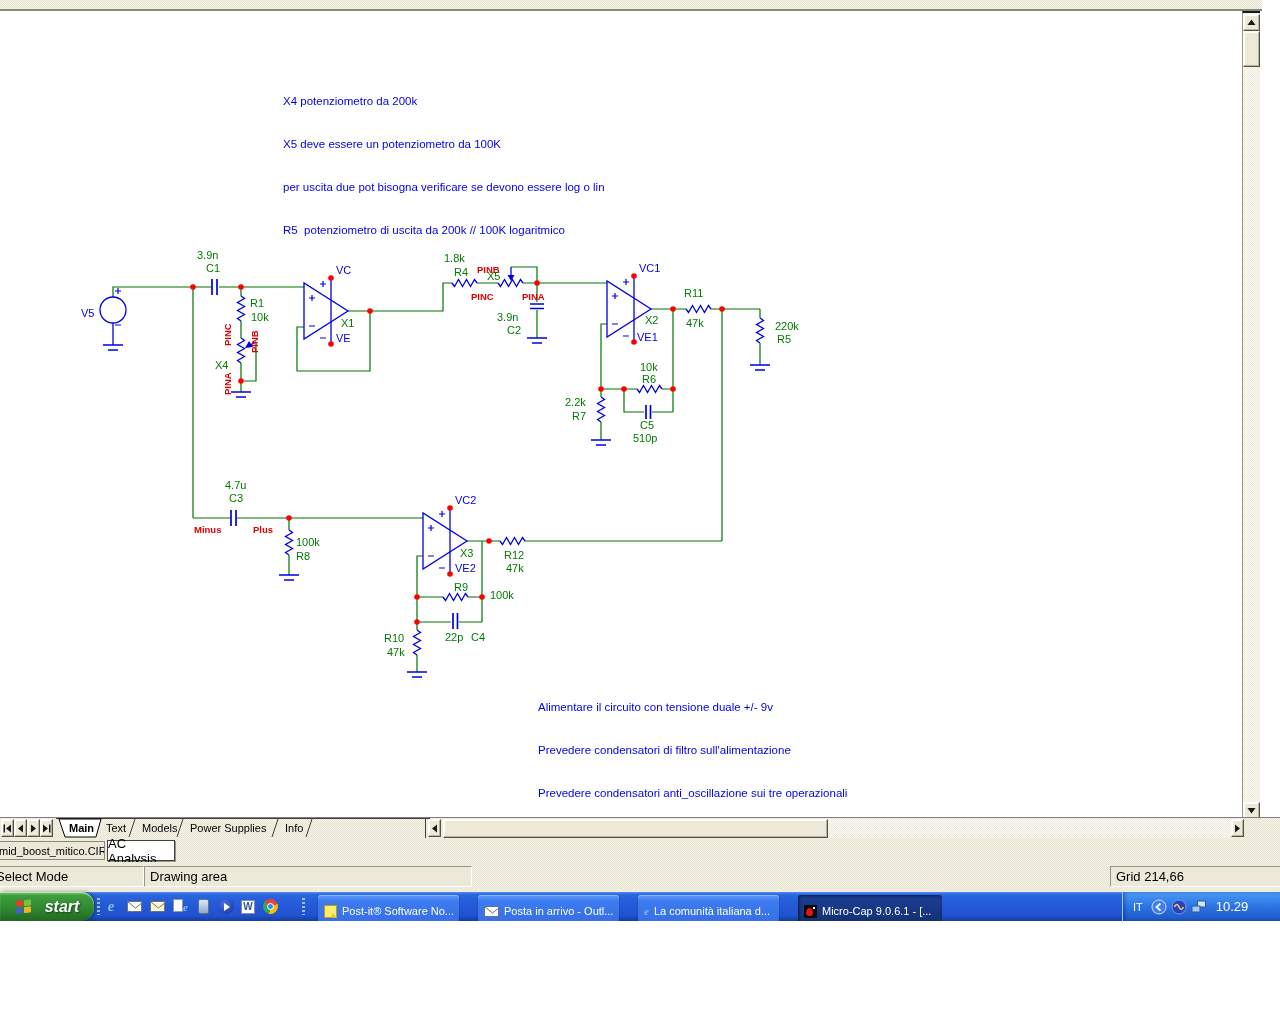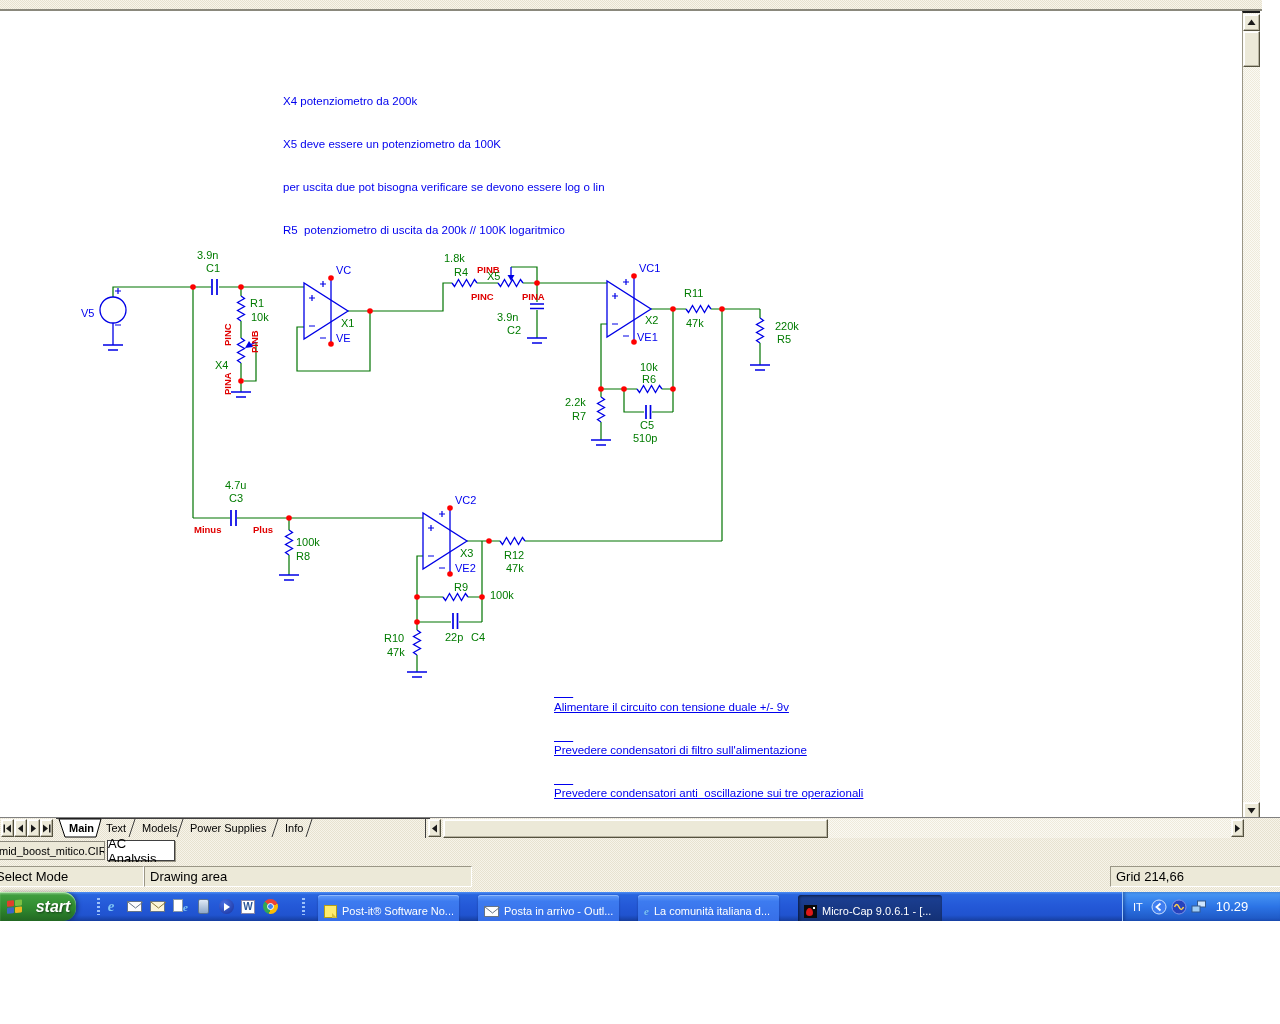--- a/index.html
+++ b/index.html
@@ -19,21 +19,21 @@
   .plate { stroke:#0000e6; stroke-width:1.7; fill:none; }
   .gnd  { stroke:#0000e6; stroke-width:1.5; fill:none; }
   .mark { stroke:#0000e6; stroke-width:1.2; fill:none; }
   .dot  { fill:#ff0000; stroke:none; }
   .arrowhead { fill:#0000e6; stroke:none; }
   .lbl-g { fill:#007b00; font:11px "Liberation Sans",sans-serif; }
   .lbl-b { fill:#0000ee; font:11px "Liberation Sans",sans-serif; }
   .lbl-r { fill:#e00000; font:bold 9.5px "Liberation Sans",sans-serif; }
   .anno { position:absolute; color:#0000ee; font-size:11.5px; line-height:14.4px; white-space:pre; }
   .anno-top { left:283px; top:52px; }
-  .anno-bottom { left:554px; top:658px;text-decoration:underline; }
+  .anno-bottom { left:538px; top:658px; }
 
   
   .btn3d { background:#ece9d8; border:1px solid; border-color:#fdfcf8 #55523f #55523f #fdfcf8;
     box-shadow:inset -1px -1px 0 #b8b4a2, inset 1px 1px 0 #fff;
     display:flex; align-items:center; justify-content:center; }
 
   .vscroll { position:absolute; left:1242px; top:11px; width:18px; height:808px;
     border-top:2px solid #1a1a1a; border-left:1px solid #9a9686;
     background:repeating-conic-gradient(#fbfaf4 0% 25%, #eeeadb 0% 50%) 0 0/2px 2px; }
   .sb-btn { position:absolute; width:17px; height:17px; }
@@ -71,21 +71,21 @@
     border:1px solid; border-color:#9a9686 #fff #fff #9a9686;
     font-size:13px; color:#000; display:flex; align-items:center; padding-left:5px;
     white-space:nowrap; overflow:hidden; }
   .sp-mode { left:-10px; width:154px; }
   .sp-area { left:144px; width:328px; }
   .sp-grid { left:1110px; width:172px; }
 
   
   .taskbar { position:absolute; left:0; top:892px; width:1280px; height:29px;
     background:linear-gradient(180deg,#4f91f5 0%,#2a66df 9%,#2459d8 45%,#2053cf 80%,#163e9e 100%); }
-  .start-btn { position:absolute; left:0; top:0; width:76px; height:29px;
+  .start-btn { position:absolute; left:0; top:0; width:94px; height:29px;
     background:linear-gradient(180deg,#84c284 0%,#3f9e3e 12%,#2f8a2f 55%,#226722 100%);
     border-radius:0 13px 13px 0; box-shadow:inset 0 1px 1px #b8ecb0, 2px 0 4px rgba(0,0,0,.35);
     display:flex; align-items:center; justify-content:center; gap:12px; }
   .start-btn span { color:#fff; font:bold italic 16px "Liberation Sans",sans-serif;
     text-shadow:1px 1px 2px rgba(0,0,0,.5); }
   .ql-handle { position:absolute; top:6px; width:3px; height:17px;
     background:repeating-linear-gradient(180deg,#9cc1f9 0 2px, rgba(0,0,0,0) 2px 4px); }
   .quicklaunch { position:absolute; left:103px; top:0; height:29px; display:flex;
     align-items:center; gap:7px; }
   .qli { width:16px; height:16px; position:relative; display:flex; align-items:center; justify-content:center; }

